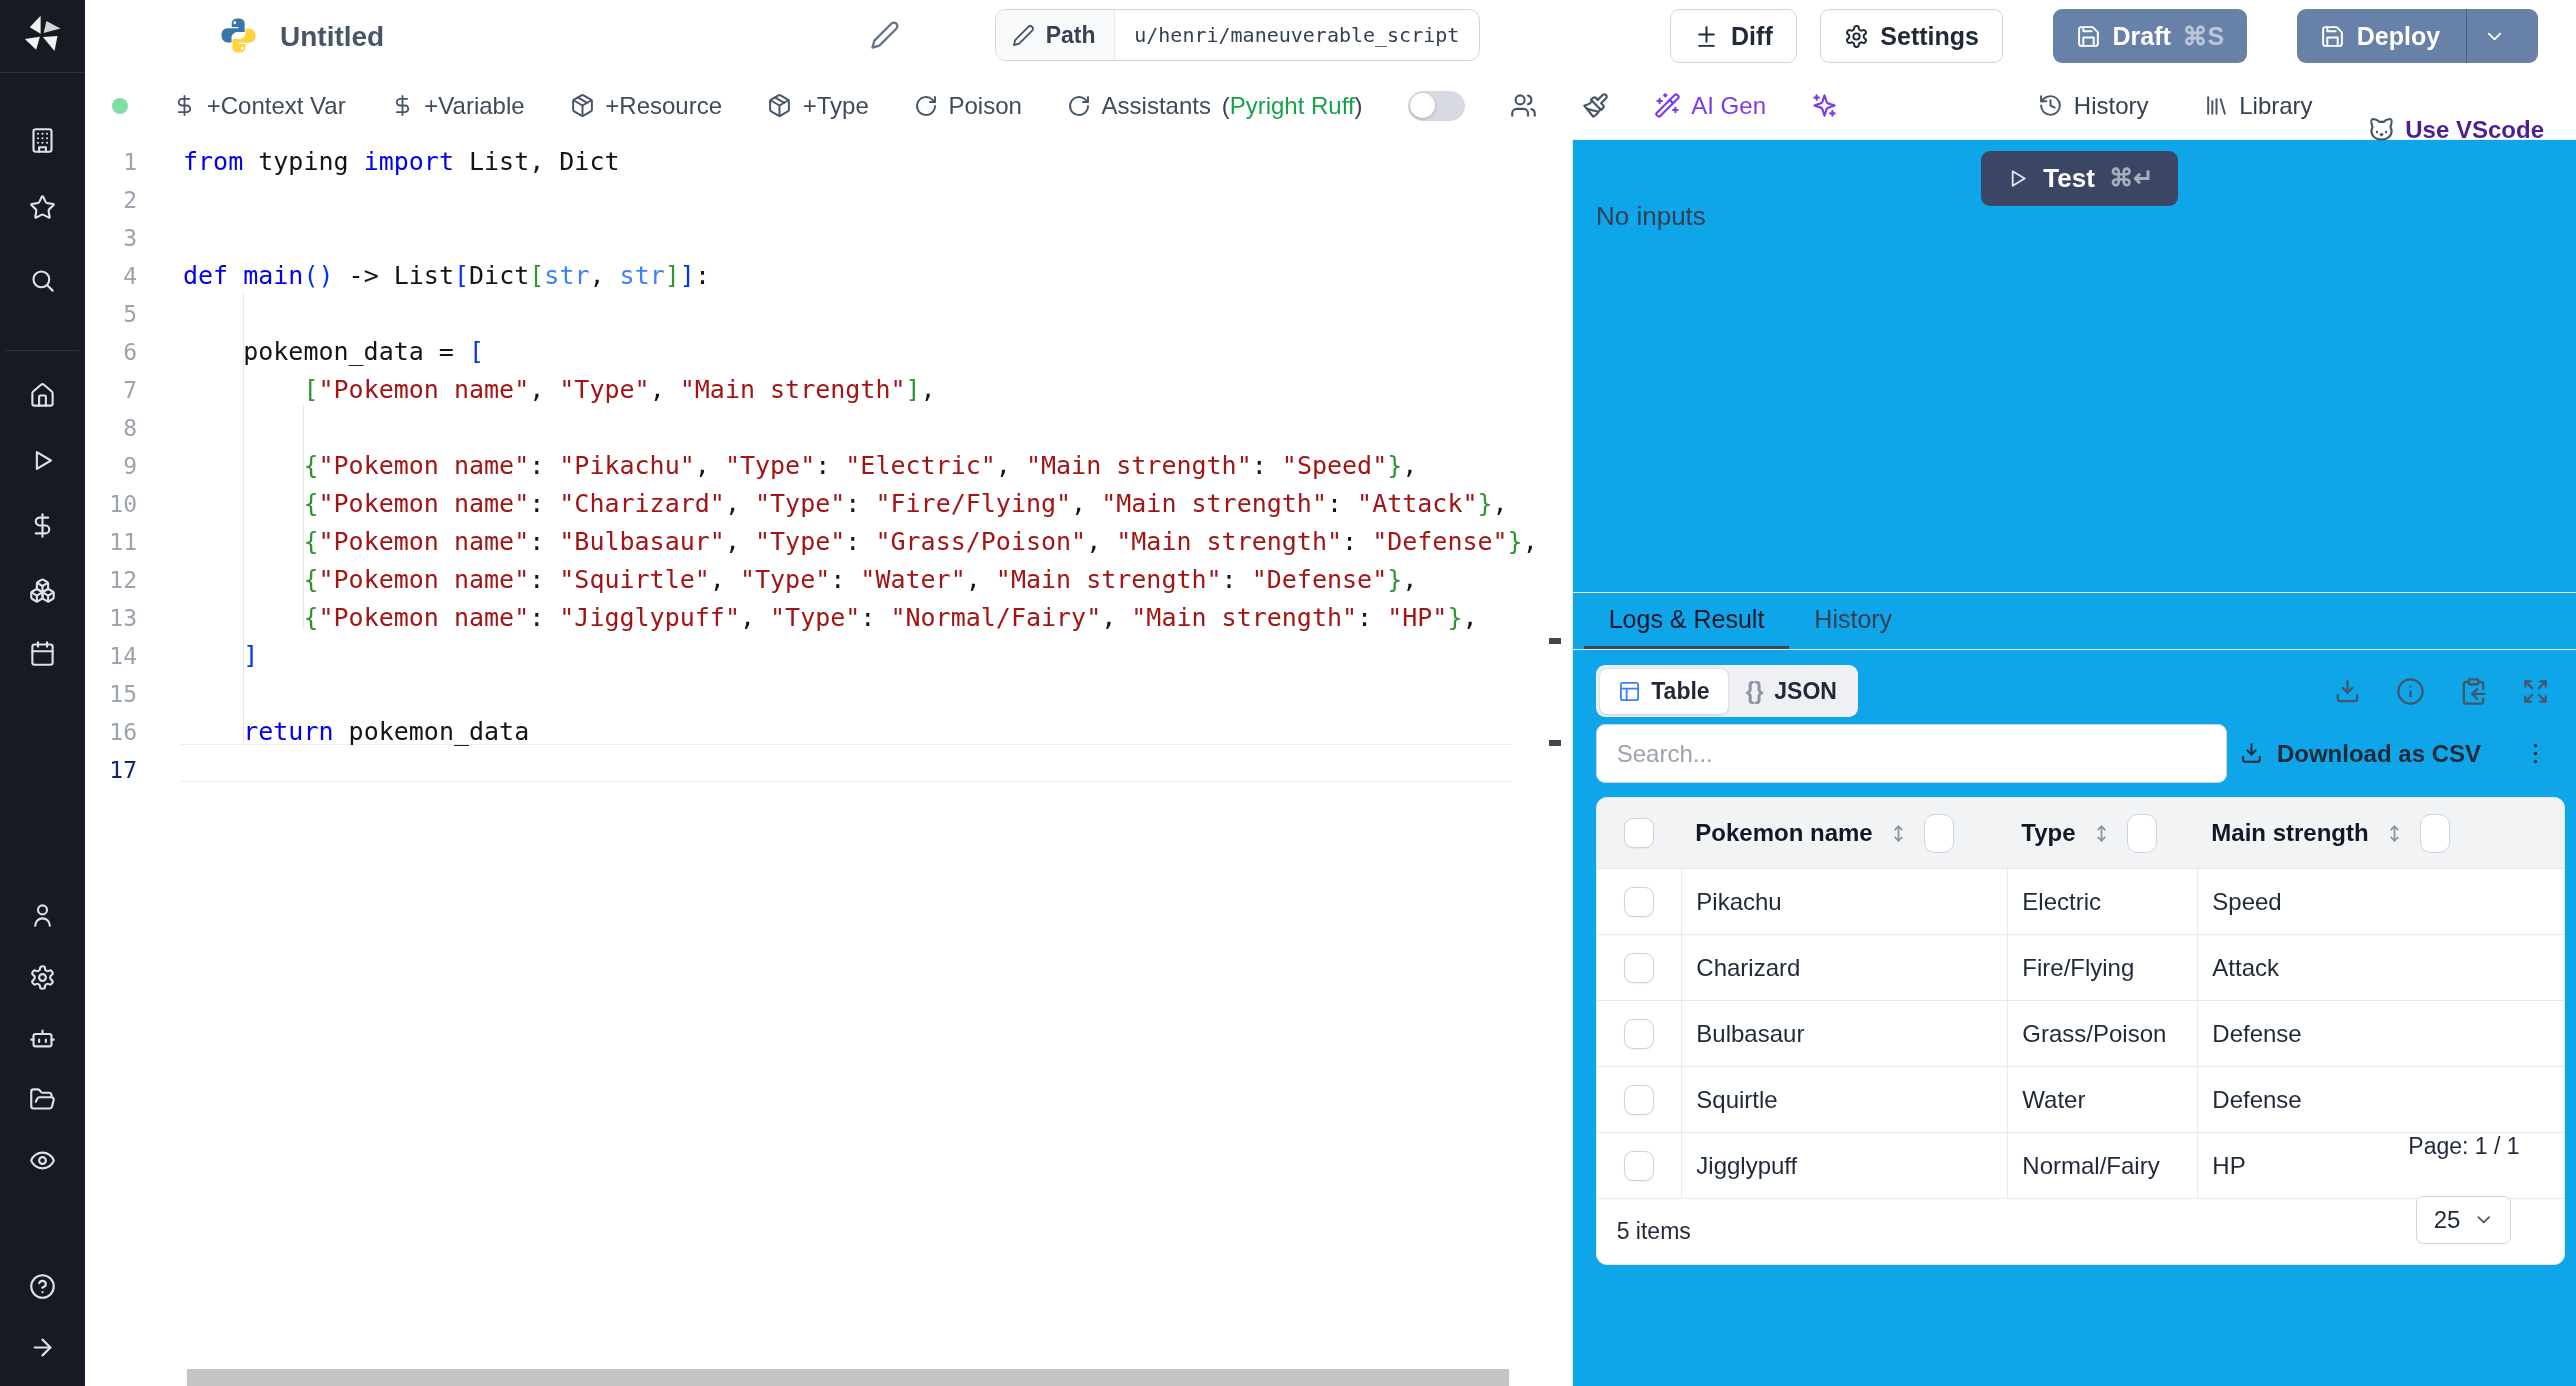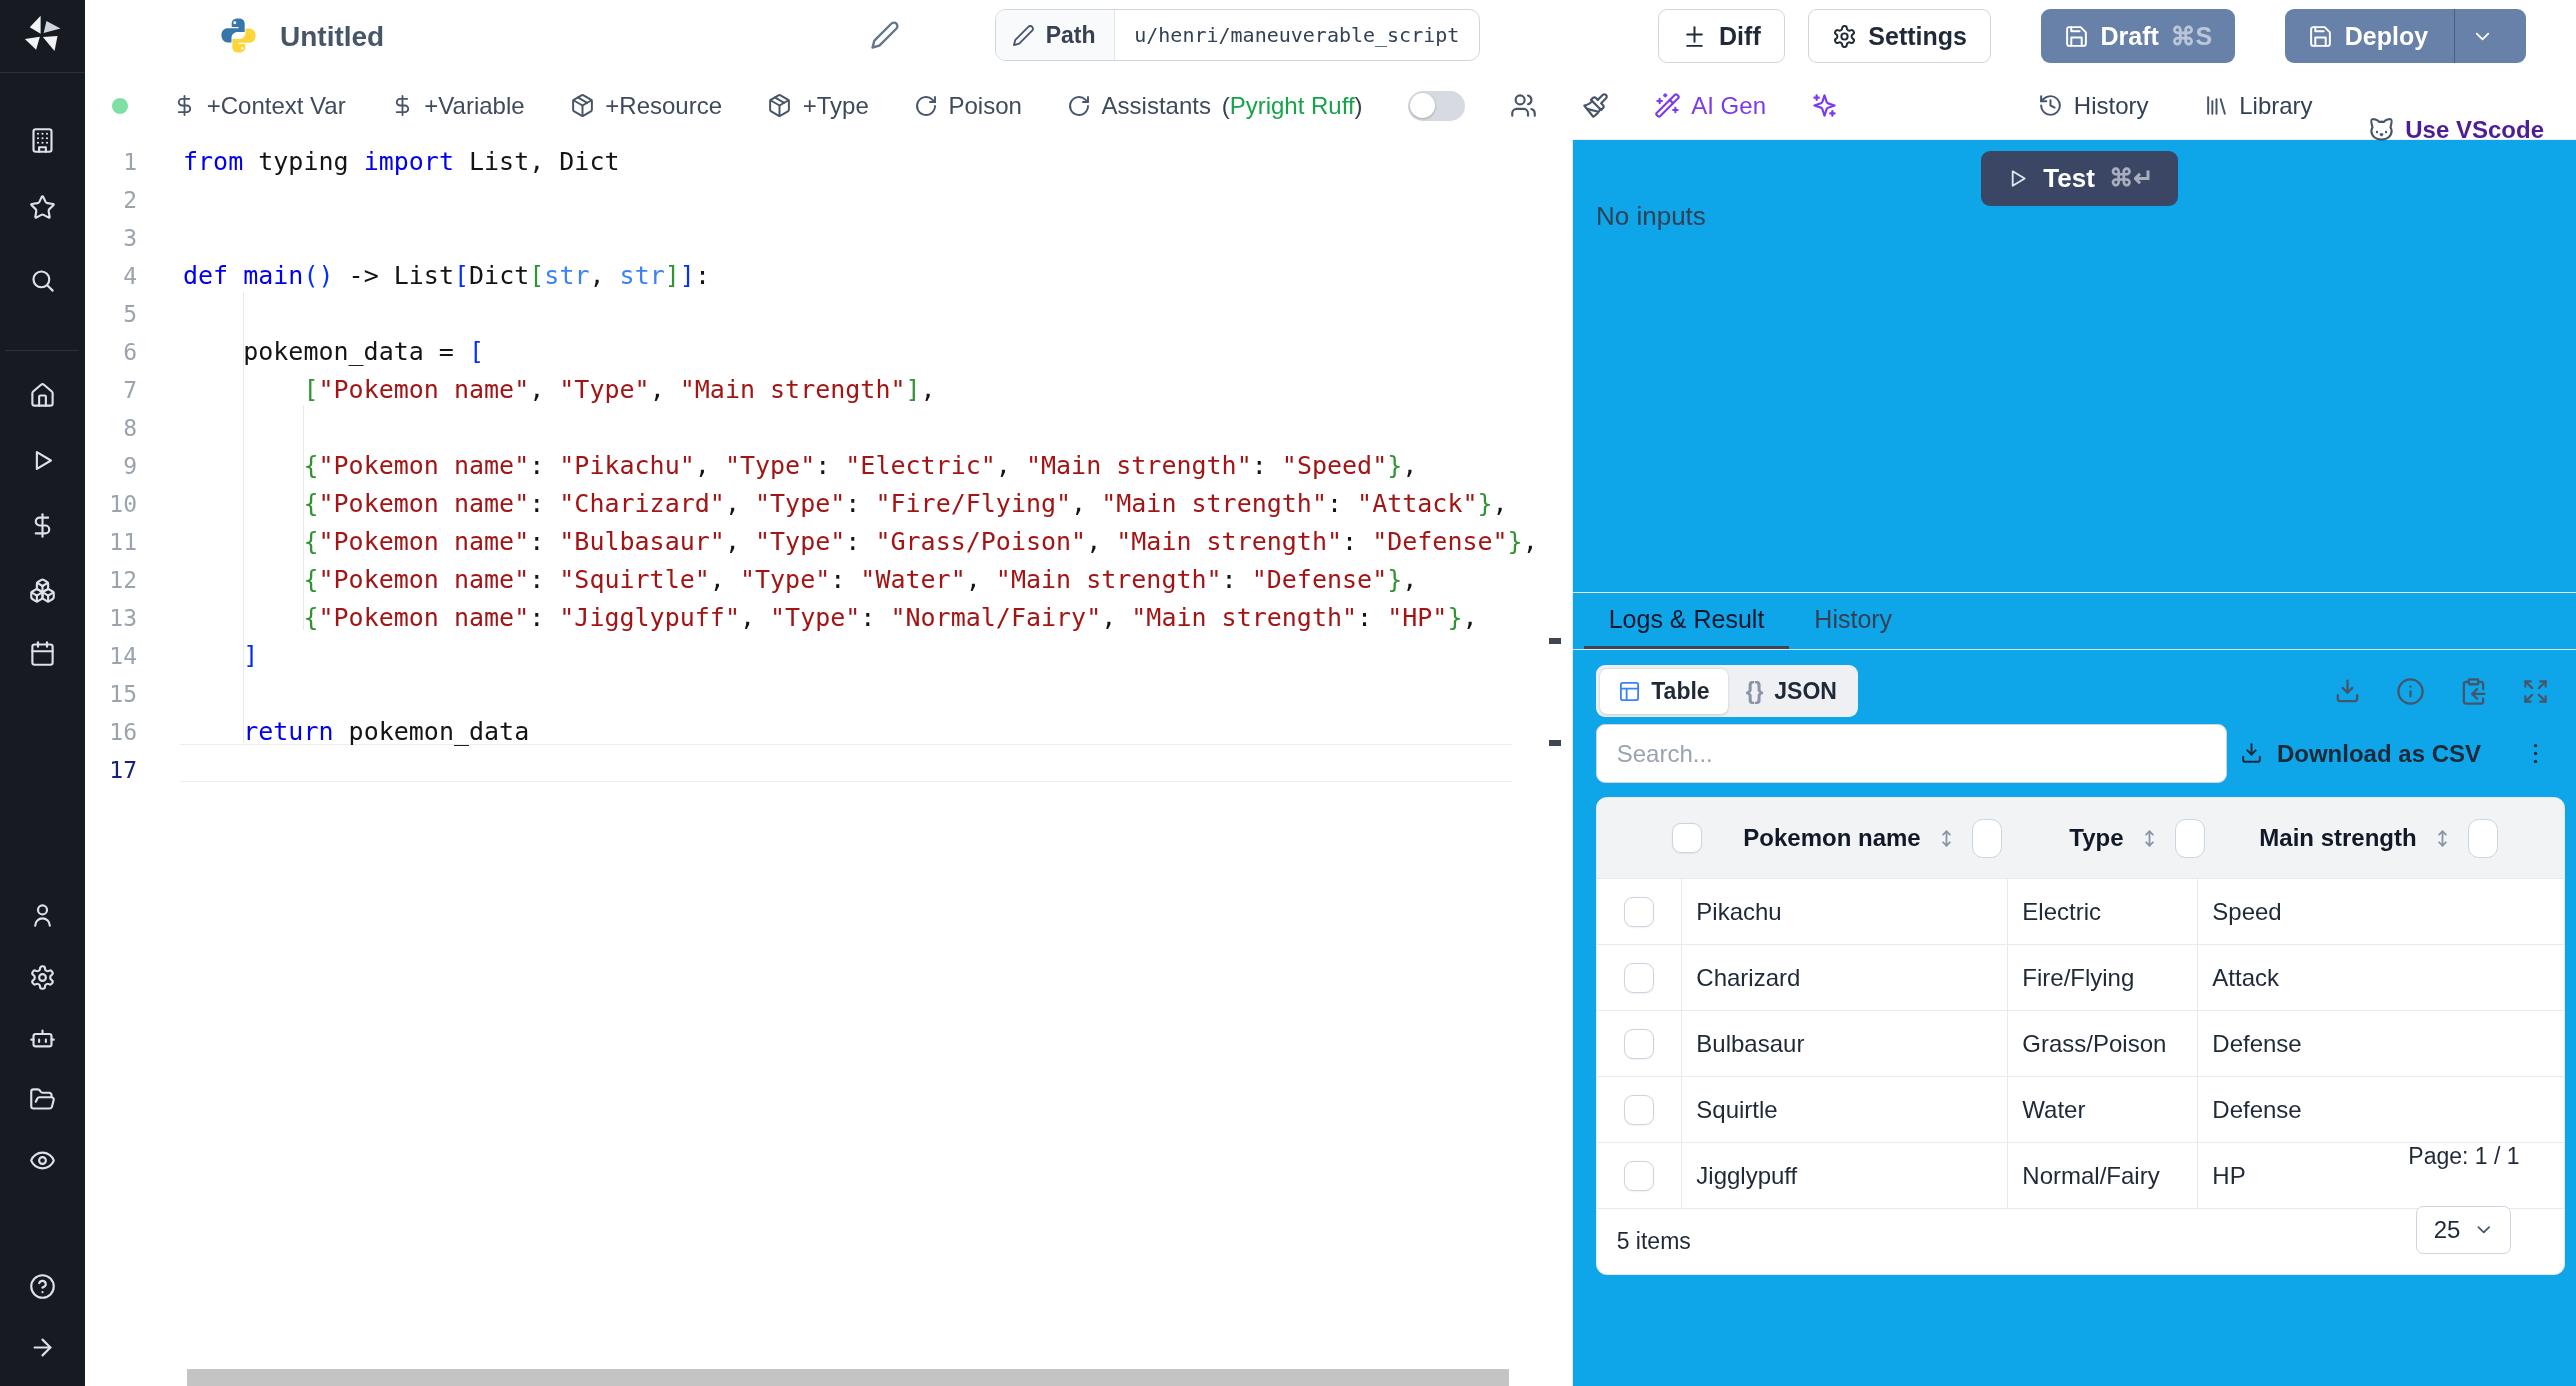--- a/index.html
+++ b/index.html
@@ -15,21 +15,21 @@
   .side-ic { position:absolute; left:0; width:85px; display:flex; justify-content:center; color:#dde1e8; cursor:pointer; }
 
   
   #topbar { position:absolute; left:85px; top:0; width:2491px; height:72px; background:#fff; z-index:20; }
   #py-logo { position:absolute; left:134px; top:16px; }
   #title { position:absolute; left:195px; top:20.6px; font-size:28px; font-weight:600; color:#475569; }
   #edit-pencil { position:absolute; left:785px; top:19.7px; color:#64748b; }
   #path-pill { position:absolute; left:910px; top:9px; height:52px; border:1.3px solid #d0d5dd; border-radius:10.7px; display:flex; align-items:stretch; overflow:hidden; background:#fff; }
   #path-pill .plabel { display:flex; align-items:center; gap:10.7px; padding:0 18px 0 16px; background:#f8fafc; border-right:1.3px solid #e5e7eb; color:#374151; font-size:23px; font-weight:600; }
   #path-pill .pval { display:flex; align-items:center; padding:0 19.7px; font-size:20px; color:#334155; }
-  #hdr-right { position:absolute; right:16px; top:9px; height:54px; display:flex; align-items:flex-end; gap:23px; padding-right:34px; }
+  #hdr-right { position:absolute; right:4px; top:9px; height:54px; display:flex; align-items:flex-end; gap:23px; padding-right:34px; }
   .btn-ghost { height:54px; display:flex; align-items:center; gap:11.6px; padding:0 23px; border:1.3px solid #d0d5dd; border-radius:9px; background:#fff; color:#1f2937; font-size:25px; font-weight:600; cursor:pointer; }
   .btn-accent { height:54px; display:flex; align-items:center; gap:11.6px; padding:0 23px; border:none; border-radius:9px; background:var(--c-accent_button); color:#fff; font-size:25px; font-weight:700; cursor:pointer; }
   .btn-accent .kbd { font-weight:600; color:rgba(255,255,255,.55); }
   #deploy-btn { padding-right:16px; margin-left:27px; }
   #deploy-btn .chev-seg { display:flex; align-items:center; padding:0 16px; margin-left:14.3px; align-self:stretch; border-left:1.3px solid rgba(21,32,54,.35); }
   #draft-btn { margin-left:27px; }
 
   
   #toolbar { position:absolute; left:85px; top:72px; width:2491px; height:67px; background:#fff; display:flex; align-items:center; justify-content:space-between; padding:0 32px 0 27px; z-index:19; }
   .tb-group { display:flex; align-items:center; gap:45px; }
@@ -78,21 +78,21 @@
   #result-icons .ic { cursor:pointer; display:flex; }
 
   #search-row { position:absolute; left:23px; right:27px; top:131px; height:59px; display:flex; align-items:center; }
   #search-input { width:631px; height:59px; border:1.3px solid #d0d5dd; border-radius:9px; padding:0 19.7px; font-size:24px; color:#334155; outline:none; }
   #search-input::placeholder { color:#9aa3af; }
   #csv-btn { margin-left:auto; display:flex; align-items:center; gap:12.5px; color:#1f2937; font-size:24px; font-weight:600; cursor:pointer; }
   #kebab { margin-left:41px; color:#1f2937; cursor:pointer; display:flex; }
 
   #tbl { position:absolute; left:23px; top:204px; width:969px; border:1.3px solid #e5e7eb; border-radius:10.7px; overflow:hidden; background:#fff; }
   .trow { display:grid; grid-template-columns:84px 326px 190px 1fr; align-items:center; }
-  #tbl-head { background:#f1f3f5; height:80px;padding-left:48px; }
+  #tbl-head { background:#f1f3f5; height:70px; }
   #tbl-head .hcell { display:flex; align-items:center; gap:14.3px; padding-left:14.3px; font-size:24px; font-weight:700; color:#111827; }
   .cbx { width:30px; height:30px; border:1.3px solid #cbd5e1; border-radius:9px; background:#fff; cursor:pointer; box-shadow:0 0.9px 1.8px rgba(16,24,40,.06); }
   .cbx-cell { display:flex; justify-content:center; }
   .pillbox { width:30px; height:39px; border:1.3px solid #cbd5e1; border-radius:10.7px; background:#fff; cursor:pointer; }
   .sort { color:#8a94a6; display:flex; cursor:pointer; }
   .brow { height:66px; border-top:0.9px solid #e8eaee; }
   .brow .bcell { font-size:24px; color:#1f2937; padding-left:14.3px; align-self:stretch; display:flex; align-items:center; }
   .brow .bcell.bl { border-left:0.9px solid #e8eaee; }
   #tbl-foot { height:66px; border-top:0.9px solid #e8eaee; display:flex; align-items:center; justify-content:space-between; padding:0 10.7px 0 19.7px; }
   #tbl-foot .count { font-size:23px; color:#1f2937; }

